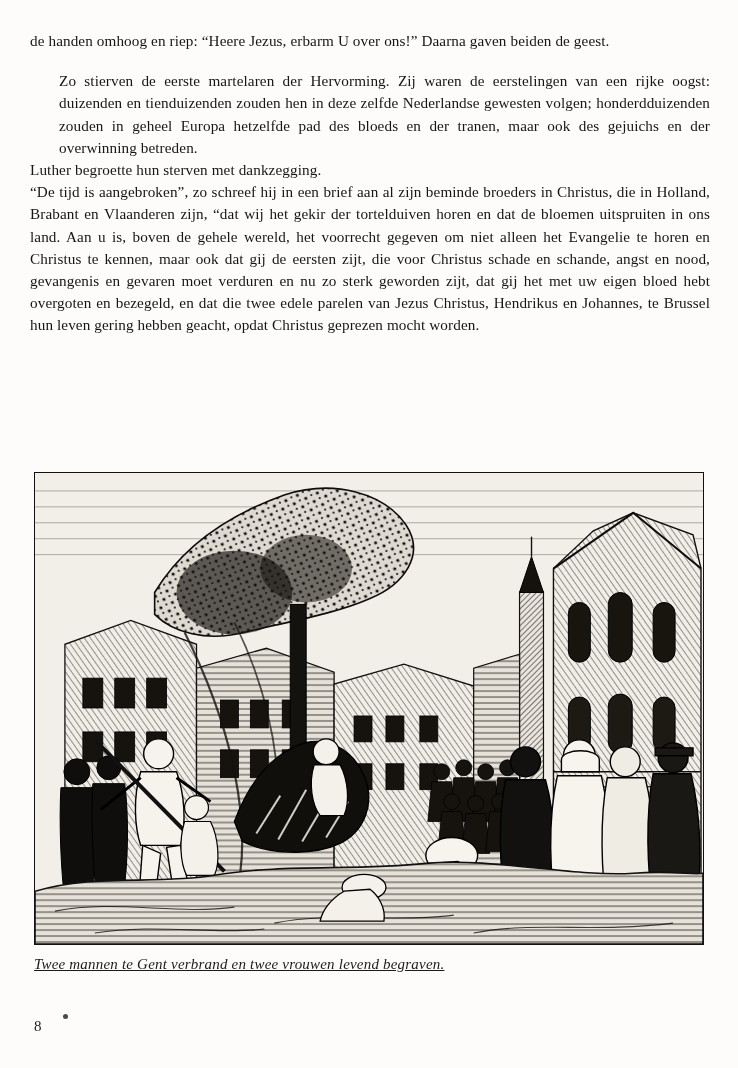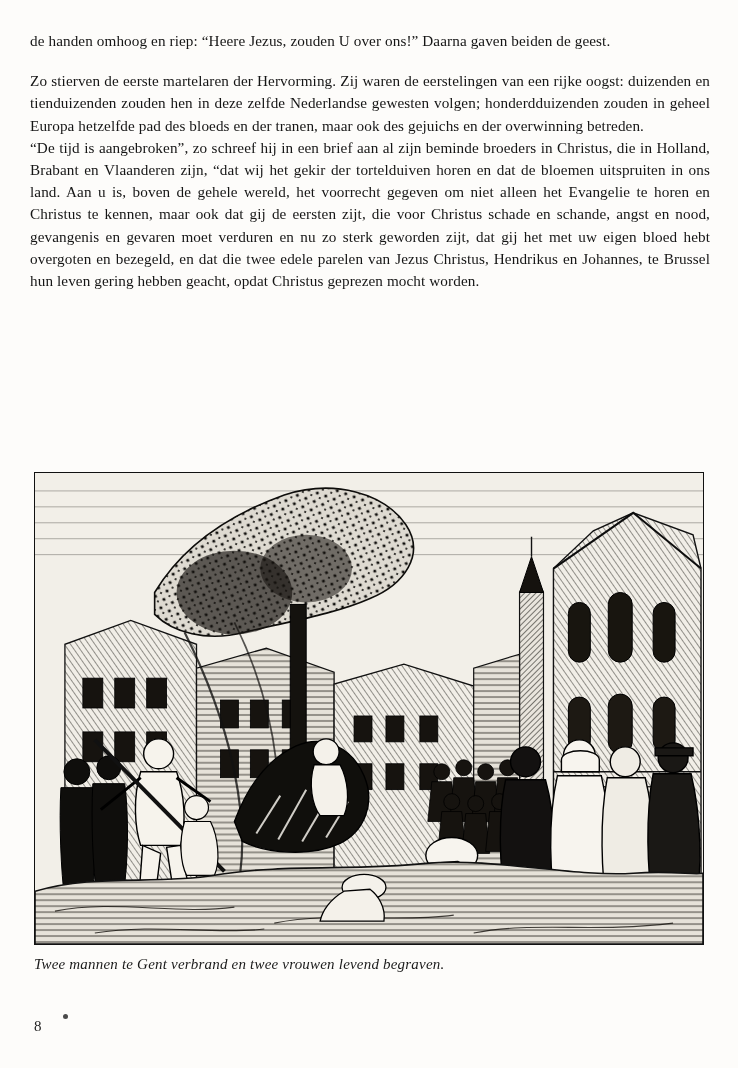--- a/index.html
+++ b/index.html
@@ -30,26 +30,28 @@
     margin: 0;
     font-size: 15.2px;
     line-height: 1.46;
     text-align: justify;
     text-justify: inter-word;
     color: #151515;
     letter-spacing: 0.1px;
   }
   p.gap {
     margin-top: 18px;
+    margin-left: 29px;
   }
   .figure-wrap {
     position: absolute;
     left: 34px;
     top: 472px;
     width: 578px;
+    text-decoration: underline;
   }
   .figure-frame {
     width: 670px;
     height: 473px;
     border: 1.5px solid #111;
     box-sizing: border-box;
     overflow: hidden;
     background: #efece6;
     position: relative;
   }
@@ -83,22 +85,23 @@
     border-radius: 50%;
     opacity: .85;
   }
 </style>
 </head>
 <body>
 
 <div class="page">
 
   <div class="text-column">
-    <p class="para">de handen omhoog en riep: “Heere Jezus, zouden U over ons!” Daarna gaven beiden de geest.</p>
+    <p class="para">de handen omhoog en riep: “Heere Jezus, erbarm U over ons!” Daarna gaven beiden de geest.</p>
     <p class="para gap">Zo stierven de eerste martelaren der Hervorming. Zij waren de eerstelingen van een rijke oogst: duizenden en tienduizenden zouden hen in deze zelfde Nederlandse gewesten volgen; honderdduizenden zouden in geheel Europa hetzelfde pad des bloeds en der tranen, maar ook des gejuichs en der overwinning betreden.</p>
+    <p class="para">Luther begroette hun sterven met dankzegging.</p>
     <p class="para">“De tijd is aangebroken”, zo schreef hij in een brief aan al zijn beminde broeders in Christus, die in Holland, Brabant en Vlaanderen zijn, “dat wij het gekir der tortelduiven horen en dat de bloemen uitspruiten in ons land. Aan u is, boven de gehele wereld, het voorrecht gegeven om niet alleen het Evangelie te horen en Christus te kennen, maar ook dat gij de eersten zijt, die voor Christus schade en schande, angst en nood, gevangenis en gevaren moet verduren en nu zo sterk geworden zijt, dat gij het met uw eigen bloed hebt overgoten en bezegeld, en dat die twee edele parelen van Jezus Christus, Hendrikus en Johannes, te Brussel hun leven gering hebben geacht, opdat Christus geprezen mocht worden.</p>
   </div>
 
   <div class="figure-wrap">
     <div class="figure-frame">
       <svg viewBox="0 0 670 473" preserveAspectRatio="none" aria-hidden="true">
         <defs>
           <pattern id="hatch" width="4" height="4" patternUnits="userSpaceOnUse" patternTransform="rotate(45)">
             <rect width="4" height="4" fill="#e9e5dd"></rect>
             <line x1="0" y1="0" x2="0" y2="4" stroke="#15130f" stroke-width="1.1"></line>

